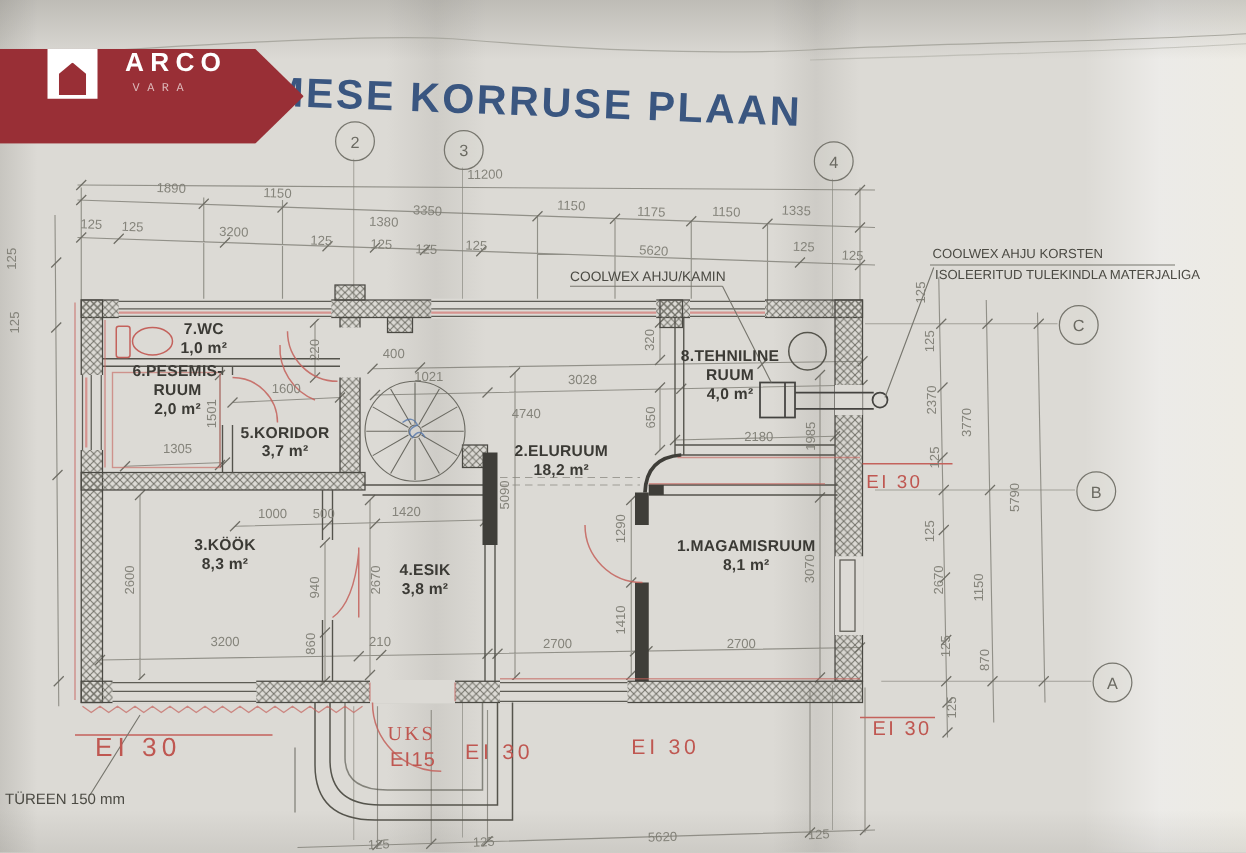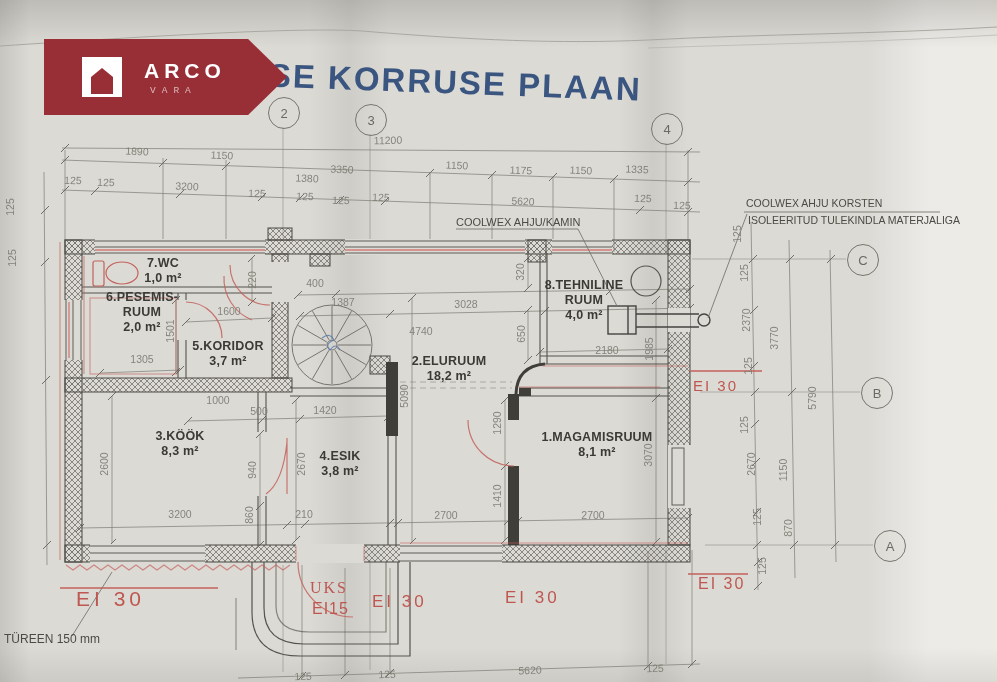--- a/index.html
+++ b/index.html
@@ -20,21 +20,21 @@
         font-weight:bold;font-size:12.5px;line-height:15px;color:#3b3a35;letter-spacing:.2px;}
   .ann{position:absolute;white-space:nowrap;font-size:11px;color:#4b4a43;text-align:right;}
   .ann.red{color:#bf5751;margin-top:23px;}
   .bubble{position:absolute;width:30px;height:30px;border:1.3px solid #77766e;border-radius:50%;
           display:flex;align-items:center;justify-content:center;
           font-size:13px;color:#6b6a62;background:rgba(220,218,213,.25);}
   #title{position:absolute;left:205px;top:54px;transform:rotate(2.2deg);transform-origin:left top;
          font-size:33px;letter-spacing:2px;color:#3a5680;font-weight:bold;white-space:nowrap;}
   #logo{position:absolute;left:0;top:39px;width:243px;height:76px;background:#992f36;
         clip-path:polygon(0 0,84% 0,100% 50%,84% 100%,0 100%);
-        display:flex;align-items:center;margin-left:44px;}
+        display:flex;align-items:flex-start;}
   #logo .house{margin-left:38px;width:40px;height:40px;background:#ffffff;position:relative;}
   #logo .house .door{position:absolute;left:9px;bottom:3px;width:22px;height:26px;background:#992f36;
         clip-path:polygon(0 100%,0 35%,50% 0,100% 35%,100% 100%);}
   #logo .words{margin-left:22px;display:flex;flex-direction:column;}
   #logo .brand{color:#ffffff;font-weight:bold;font-size:21px;letter-spacing:5px;}
   #logo .sub{color:#ddb9ba;font-size:9.5px;letter-spacing:6px;margin-top:2px;margin-left:6px;font-family:Liberation Mono, monospace;}
 </style>
 </head>
 <body>
 
@@ -204,28 +204,28 @@
       <span class="dim" style="left: 643px; top: 198px; font-size: 10.5px; transform: translate(-50%, -50%) rotate(2deg);">125</span>
       <span class="dim" style="left: 682px; top: 205px; font-size: 10.5px; transform: translate(-50%, -50%) rotate(2deg);">125</span>
       <span class="dim" style="left: 10px; top: 207px; font-size: 10.5px; transform: translate(-50%, -50%) rotate(-90deg);">125</span>
       <span class="dim" style="left: 12px; top: 258px; font-size: 10.5px; transform: translate(-50%, -50%) rotate(-90deg);">125</span>
       <span class="dim" style="left: 252px; top: 280px; font-size: 10.5px; transform: translate(-50%, -50%) rotate(-90deg);">220</span>
       <span class="dim" style="left: 229px; top: 311px; font-size: 10.5px; transform: translate(-50%, -50%) rotate(0deg);">1600</span>
       <span class="dim" style="left: 170px; top: 331px; font-size: 10.5px; transform: translate(-50%, -50%) rotate(-90deg);">1501</span>
       <span class="dim" style="left: 142px; top: 359px; font-size: 10.5px; transform: translate(-50%, -50%) rotate(0deg);">1305</span>
       <span class="dim" style="left: 315px; top: 283px; font-size: 10.5px; transform: translate(-50%, -50%) rotate(0deg);">400</span>
       <span class="dim" style="left: 421px; top: 283px; font-size: 10.5px; transform: translate(-50%, -50%) rotate(0deg); margin-top: 48px;">4740</span>
-      <span class="dim" style="left: 343px; top: 302px; font-size: 10.5px; transform: translate(-50%, -50%) rotate(0deg);">1387</span>
+      <span class="dim" style="left: 343px; top: 302px; font-size: 10.5px; transform: translate(-50%, -50%) rotate(0deg);">1021</span>
       <span class="dim" style="left: 466px; top: 304px; font-size: 10.5px; transform: translate(-50%, -50%) rotate(0deg);">3028</span>
       <span class="dim" style="left: 520px; top: 272px; font-size: 10.5px; transform: translate(-50%, -50%) rotate(-90deg);">320</span>
       <span class="dim" style="left: 521px; top: 334px; font-size: 10.5px; transform: translate(-50%, -50%) rotate(-90deg);">650</span>
       <span class="dim" style="left: 404px; top: 396px; font-size: 10.5px; transform: translate(-50%, -50%) rotate(-90deg);">5090</span>
       <span class="dim" style="left: 607px; top: 350px; font-size: 10.5px; transform: translate(-50%, -50%) rotate(0deg);">2180</span>
       <span class="dim" style="left: 649px; top: 349px; font-size: 10.5px; transform: translate(-50%, -50%) rotate(-90deg);">1985</span>
-      <span class="dim" style="left: 218px; top: 400px; font-size: 10.5px; transform: translate(-50%, -50%) rotate(0deg);">1000</span>
+      <span class="dim" style="left: 218px; top: 411px; font-size: 10.5px; transform: translate(-50%, -50%) rotate(0deg);">1000</span>
       <span class="dim" style="left: 259px; top: 411px; font-size: 10.5px; transform: translate(-50%, -50%) rotate(0deg);">500</span>
       <span class="dim" style="left: 325px; top: 410px; font-size: 10.5px; transform: translate(-50%, -50%) rotate(0deg);">1420</span>
       <span class="dim" style="left: 252px; top: 470px; font-size: 10.5px; transform: translate(-50%, -50%) rotate(-90deg);">940</span>
       <span class="dim" style="left: 301px; top: 464px; font-size: 10.5px; transform: translate(-50%, -50%) rotate(-90deg);">2670</span>
       <span class="dim" style="left: 249px; top: 515px; font-size: 10.5px; transform: translate(-50%, -50%) rotate(-90deg);">860</span>
       <span class="dim" style="left: 180px; top: 514px; font-size: 10.5px; transform: translate(-50%, -50%) rotate(0deg);">3200</span>
       <span class="dim" style="left: 304px; top: 514px; font-size: 10.5px; transform: translate(-50%, -50%) rotate(0deg);">210</span>
       <span class="dim" style="left: 104px; top: 464px; font-size: 10.5px; transform: translate(-50%, -50%) rotate(-90deg);">2600</span>
       <span class="dim" style="left: 497px; top: 423px; font-size: 10.5px; transform: translate(-50%, -50%) rotate(-90deg);">1290</span>
       <span class="dim" style="left: 497px; top: 496px; font-size: 10.5px; transform: translate(-50%, -50%) rotate(-90deg);">1410</span>

